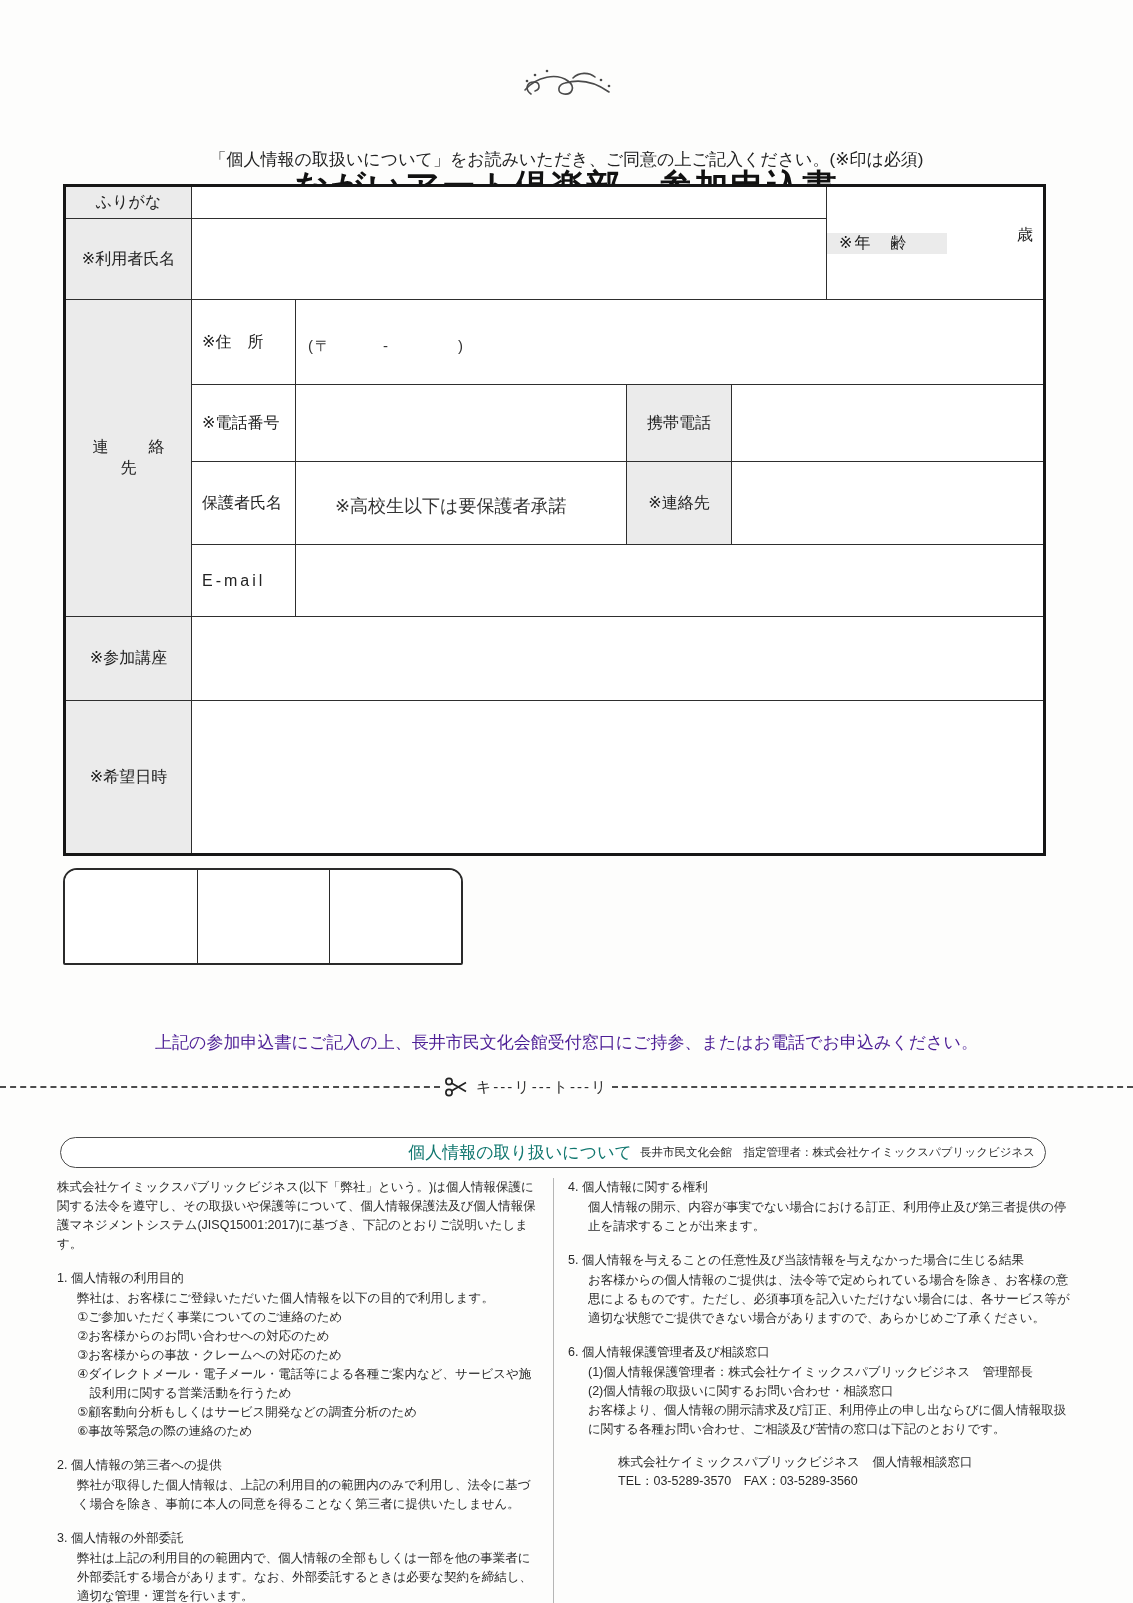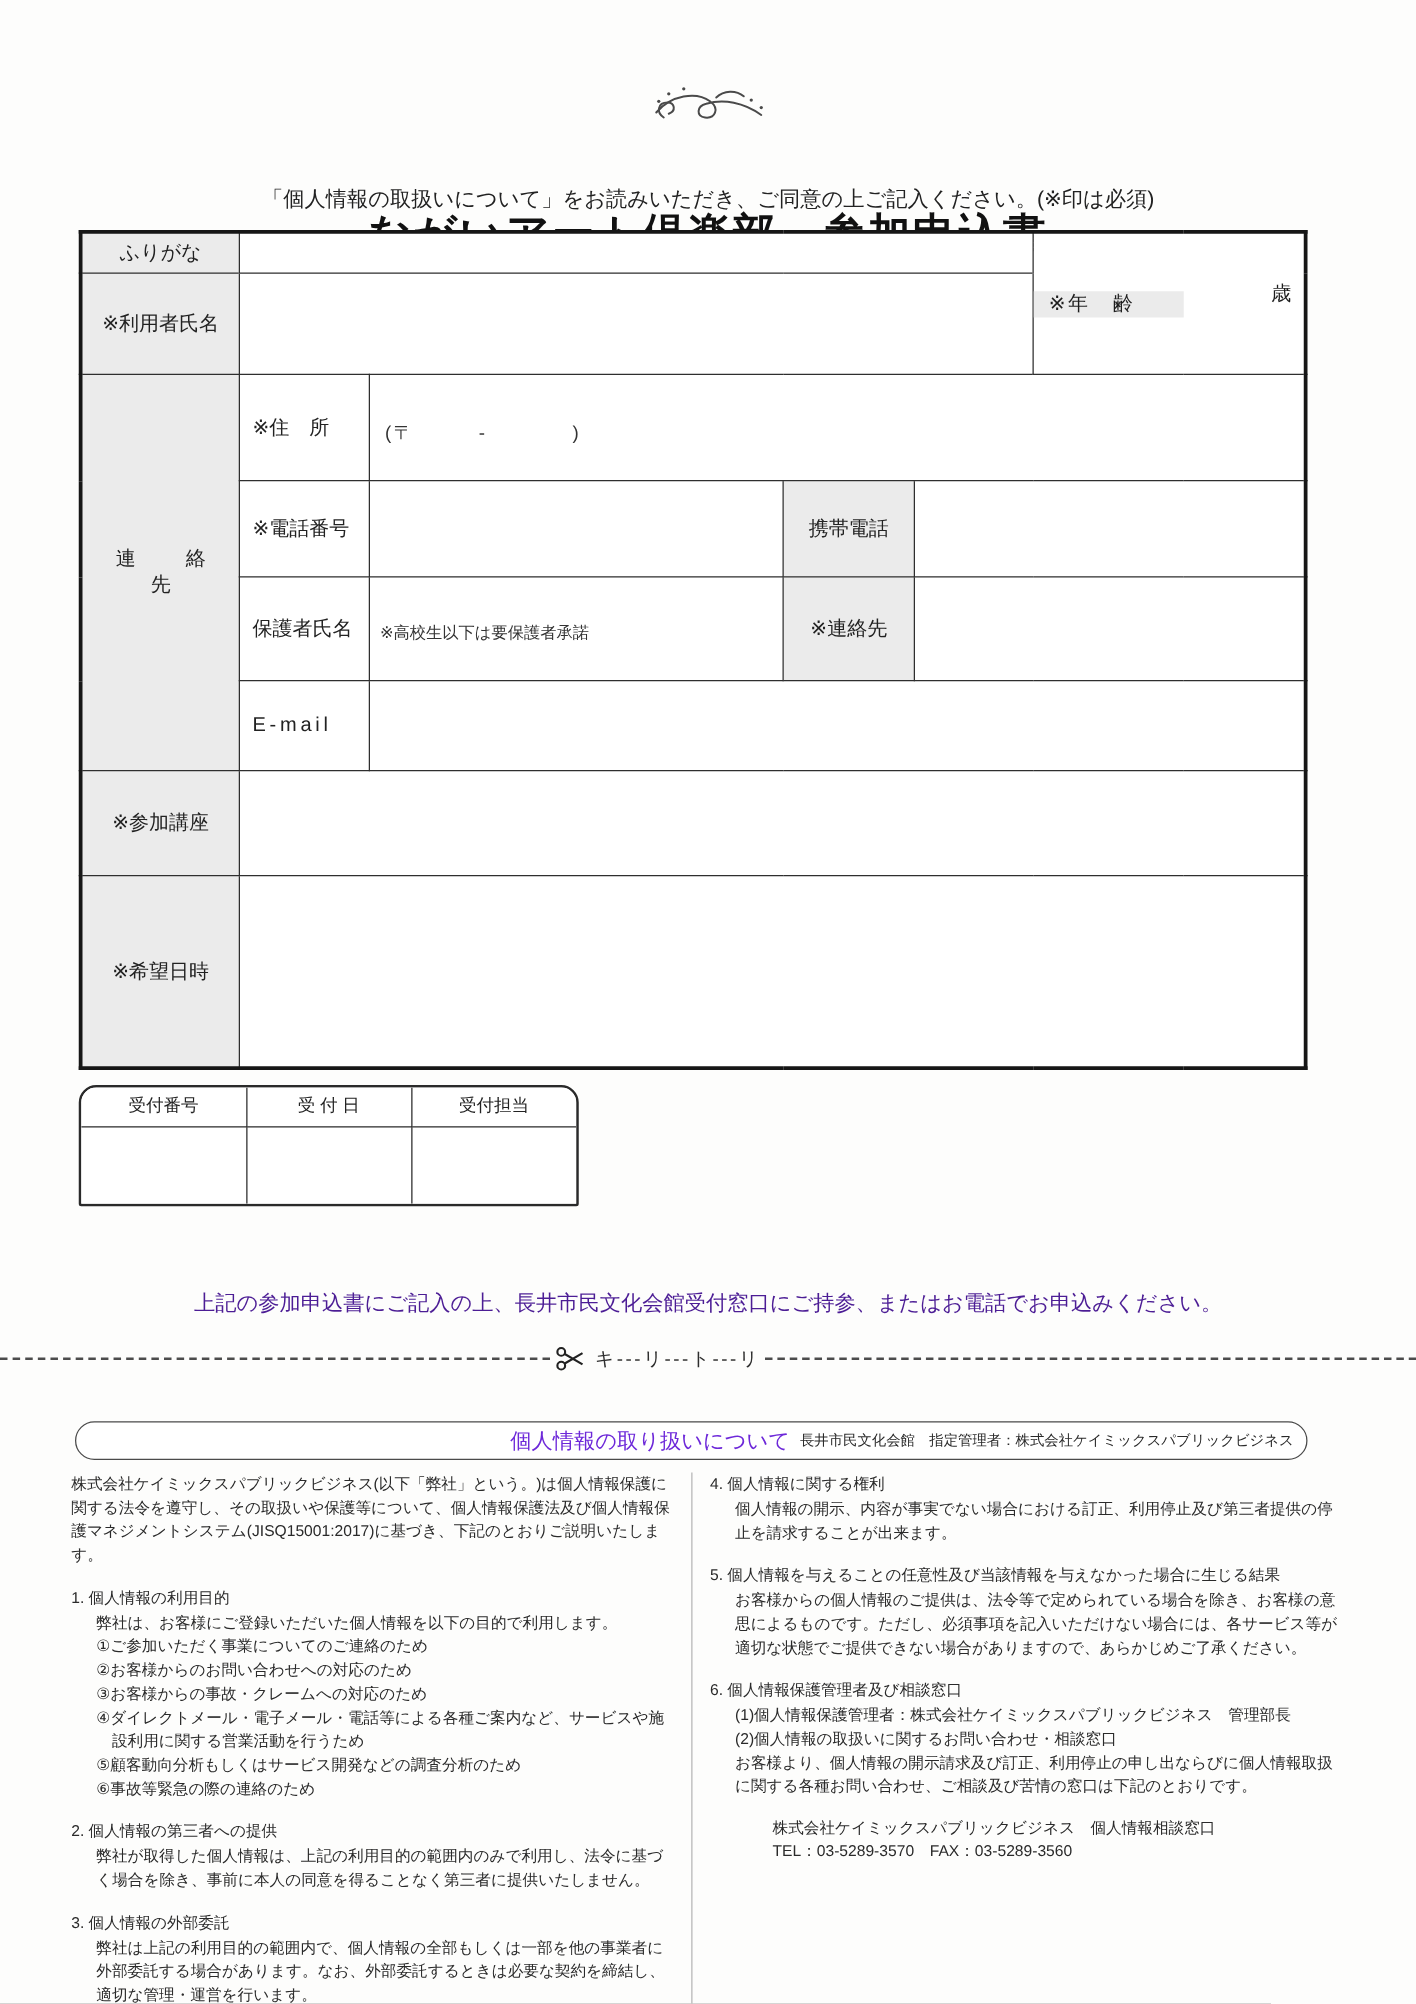--- a/index.html
+++ b/index.html
@@ -35,21 +35,21 @@
     background:#fff; font-size:16px; text-align:left; padding-left:10px; color:#222;
   }
   td.midlab {
     background:#ebebeb; font-size:16px; text-align:center; color:#222;
   }
   td.cell { background:#fff; }
   tr.furigana-row td { border-bottom:1px dashed #8a8a8a; }
   .furigana-lab { font-size:15px; }
   .postal { font-size:15px; padding:8px 0 0 12px; vertical-align:top; color:#333; letter-spacing:2px; }
   .addr-cell { vertical-align:top; }
-  .guardian-note { font-size:13px; color:#333; padding:6px 0 0 8px; }
+  .guardian-note { font-size:18px; color:#333; padding:6px 0 0 8px;margin-left:31px; }
   .guardian-cell { vertical-align:top; }
   .email-lab { letter-spacing:3px; font-size:16px; }
   .contact-group { font-size:17px; letter-spacing:12px; padding-left:12px; }
   
   td.age-cell { padding:0; vertical-align:top; }
   .age-inner { display:flex; width:100%; height:100%; }
   .age-left {
     flex:0 0 120px; background:#ebebeb; display:flex; align-items:center; padding-left:12px;
     font-size:16px; letter-spacing:2px;
   }
@@ -80,21 +80,21 @@
   .cutline .dash { flex:1; border-top:2px dashed #4c4c4c; }
   .cutline .dash.left { flex:0 0 440px; }
   .cutline .scissors { margin:0 4px; display:flex; align-items:center; }
   .cutline .kiri { font-size:15px; letter-spacing:2px; color:#2e2e2e; white-space:nowrap; padding:0 4px; }
   
   .privacy-pill {
     position:absolute; top:1137px; left:60px; width:986px; height:31px;
     border:1.5px solid #4a4a4a; border-radius:16px; background:#fff;
     display:flex; align-items:center; justify-content:flex-end; padding-right:10px; gap:8px;
   }
-  .privacy-pill .pt { font-size:17px; color:#6d28d9; }
+  .privacy-pill .pt { font-size:17px; color:#0f766e; }
   .privacy-pill .ps { font-size:11.5px; color:#2a2a2a; padding-bottom:1px; }
   .privacy-body {
     position:absolute; top:1178px; left:57px; width:1020px;
     display:flex; font-size:12.5px; line-height:19px; color:#2a2a2a;
   }
   .col-left  { width:497px; padding-right:14px; border-right:1px solid #b5b5b5; }
   .col-right { width:523px; padding-left:14px; }
   .p-intro { margin-bottom:15px; }
   .sec { margin-bottom:15px; }
   .sec-head { margin-bottom:1px; }
@@ -197,25 +197,20 @@
     <tr style="height:154px">
       <td class="lab">※希望日時</td>
       <td class="cell" colspan="6"></td>
     </tr>
   </tbody>
     </table>
 
   <div class="reception">
     <table>
       <tbody>
-          <tr>
-        <td>受付番号</td>
-        <td>受 付 日</td>
-        <td>受付担当</td>
-      </tr>
       <tr>
         <td></td>
         <td></td>
         <td></td>
       </tr>
     </tbody>
       </table>
   </div>
 
   <p class="submit-note">上記の参加申込書にご記入の上、長井市民文化会館受付窓口にご持参、またはお電話でお申込みください。</p>

